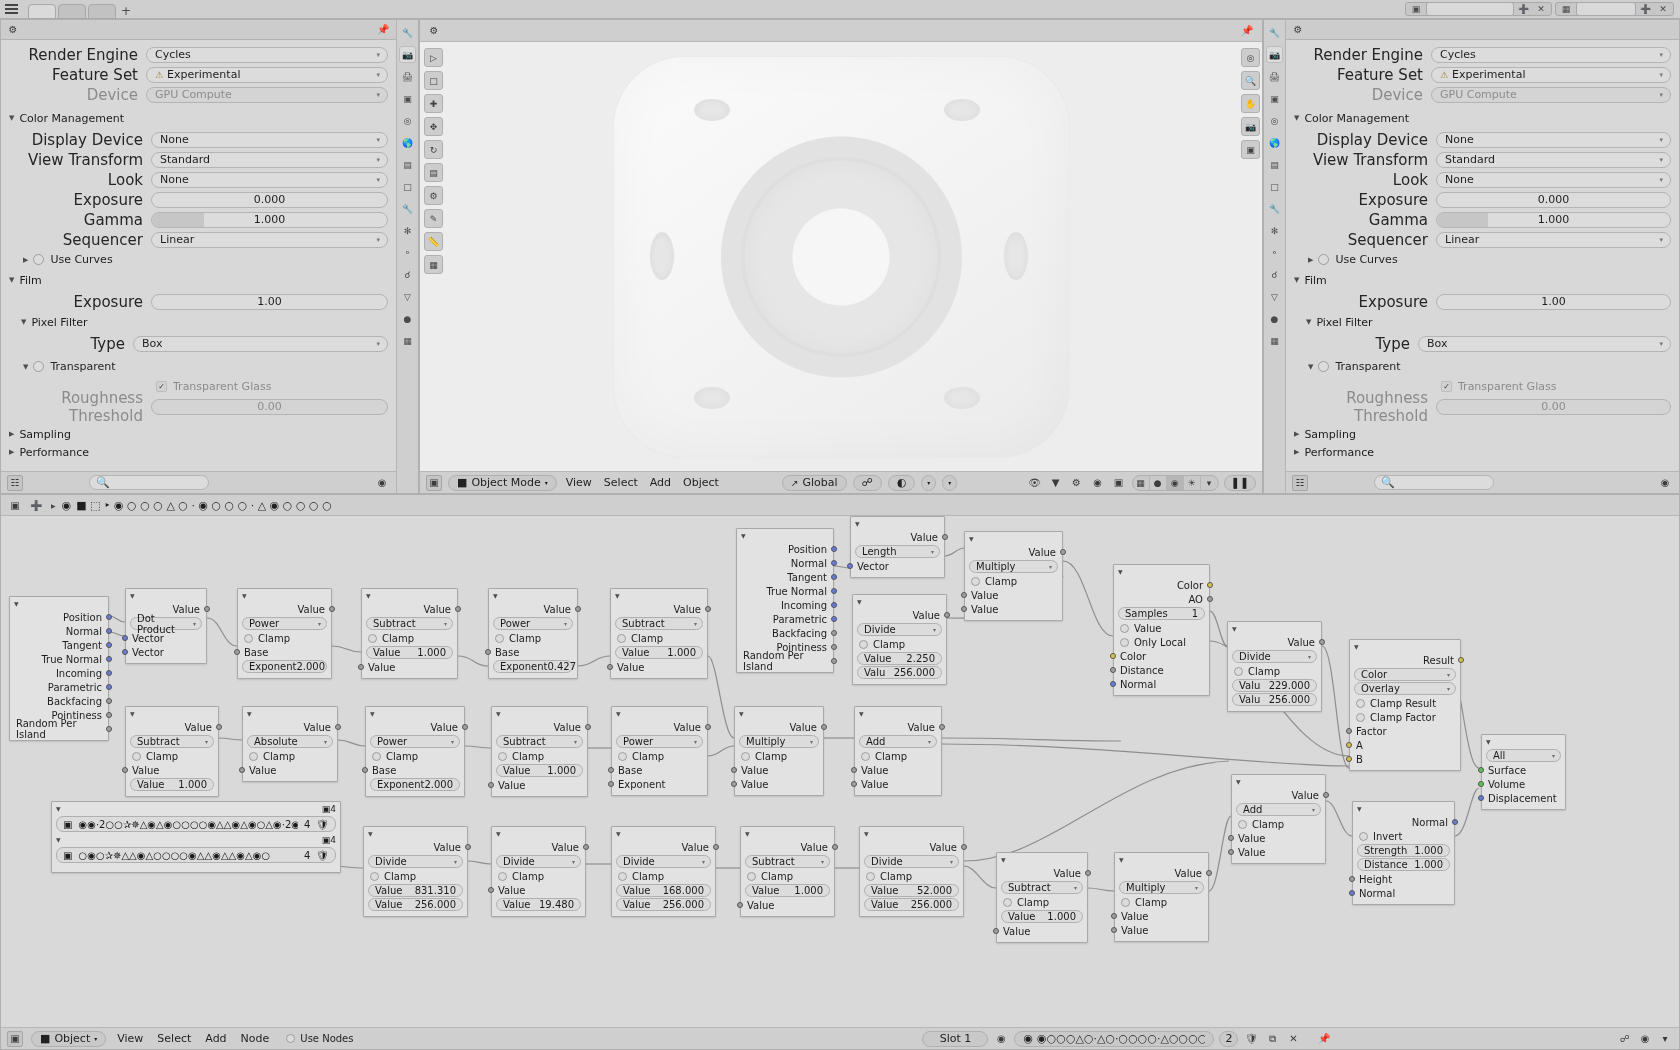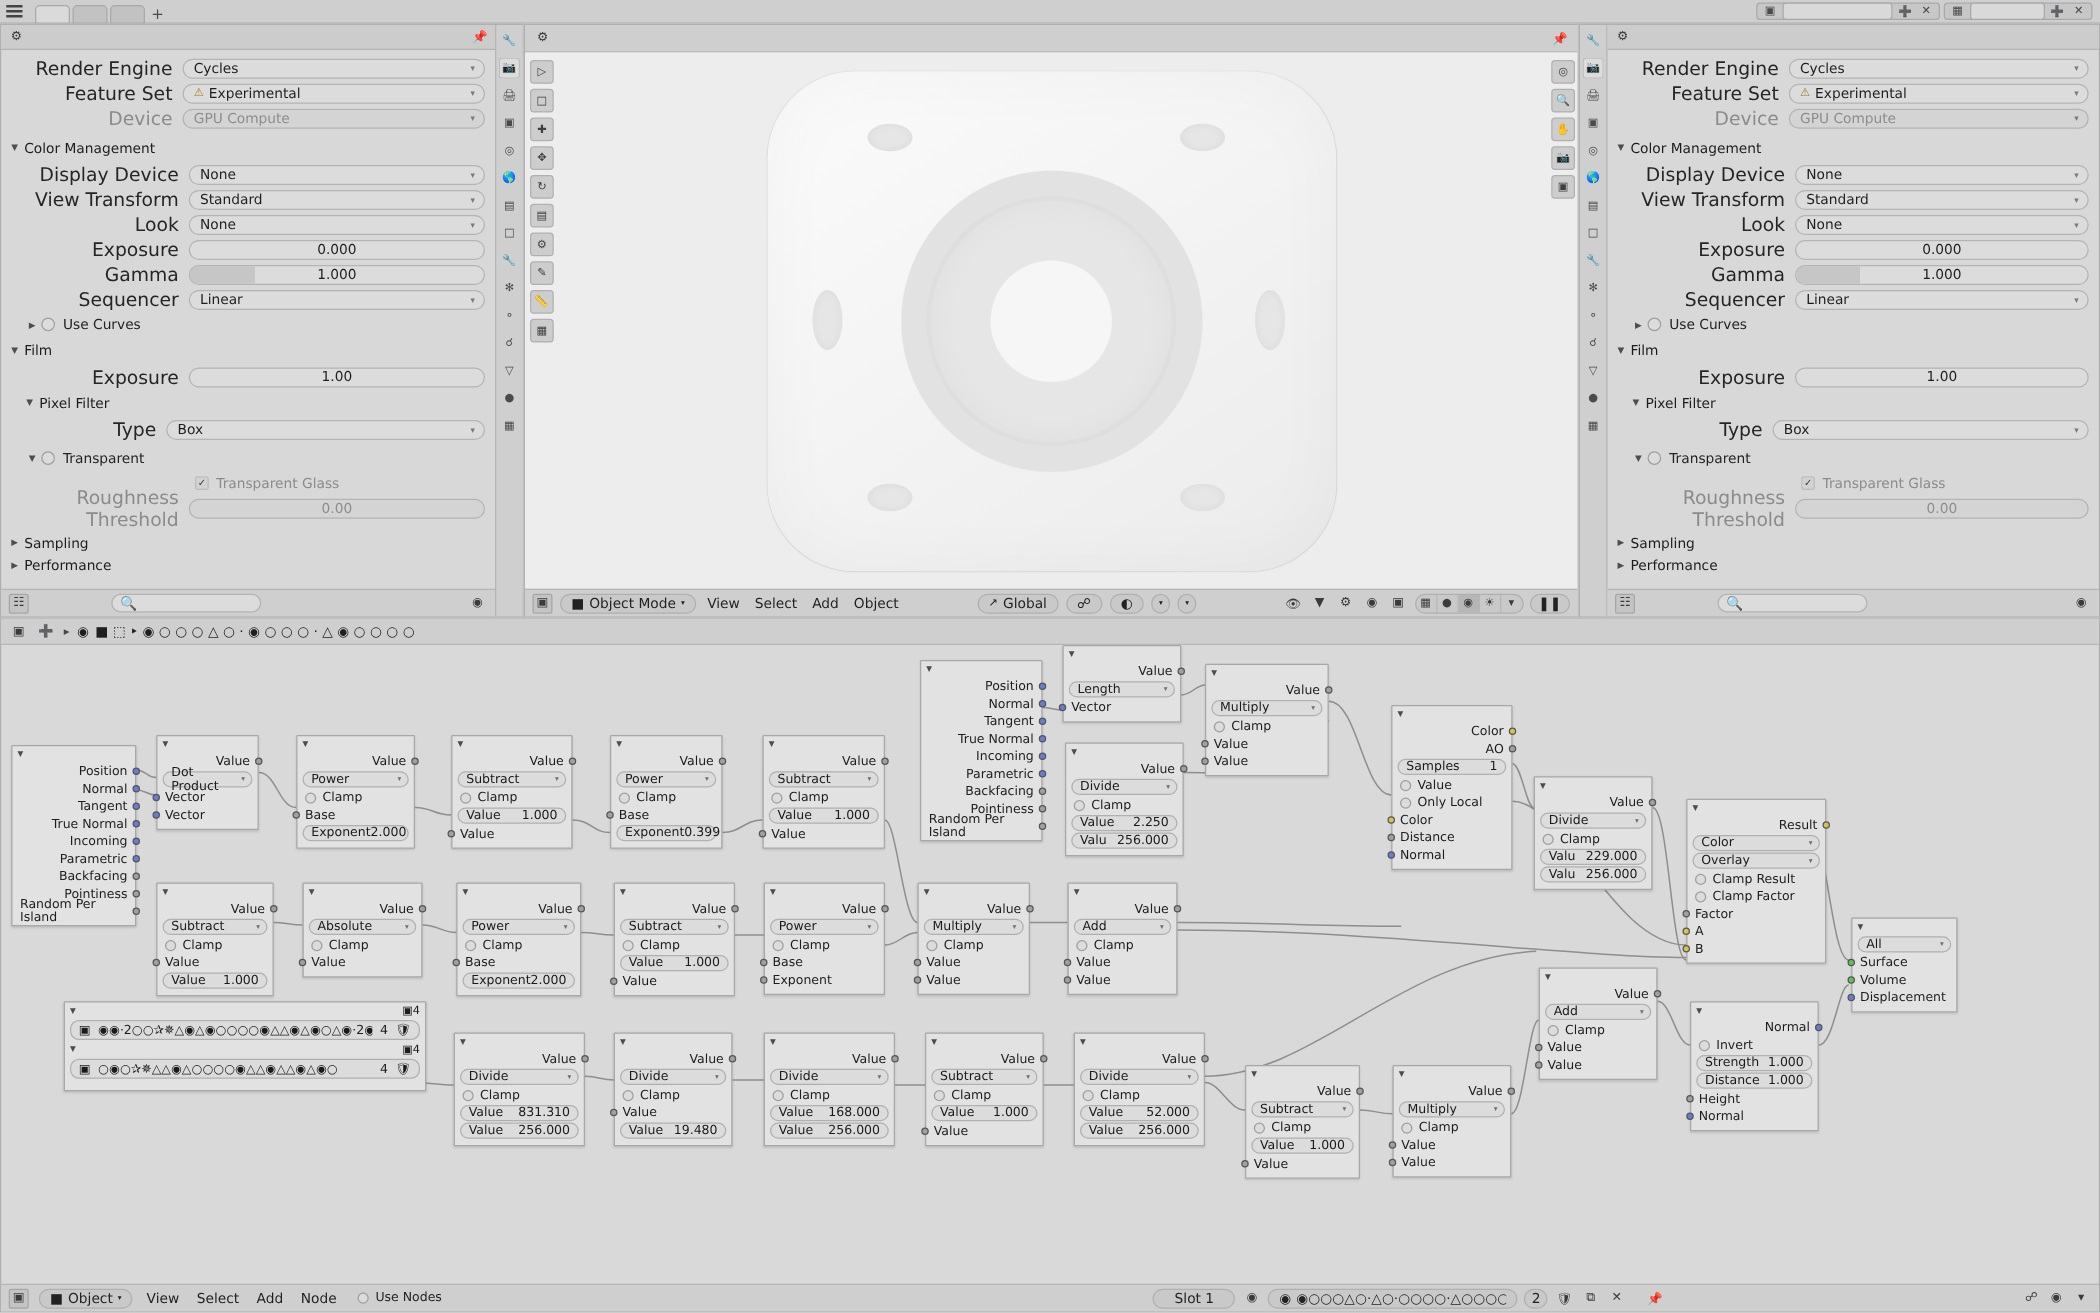--- a/index.html
+++ b/index.html
@@ -807,21 +807,21 @@
         <div class="ncheck">
             <span class="cb"></span>
             <span>Clamp</span>
           </div>
         <div class="nrow">
             <span class="sock in s-gray"></span>
             <span>Base</span>
           </div>
         <div class="nfield between">
             <span>Exponent</span>
-            <span>0.399</span>
+            <span>0.427</span>
           </div>
       </div>
 
       <div class="node" style="left:609px; top:72px; width:98px;">
         <div class="nhead">
             <span class="tri">▼</span>
           </div>
         <div class="nrow right">
             <span>Value</span>
             <span class="sock out s-gray"></span>

